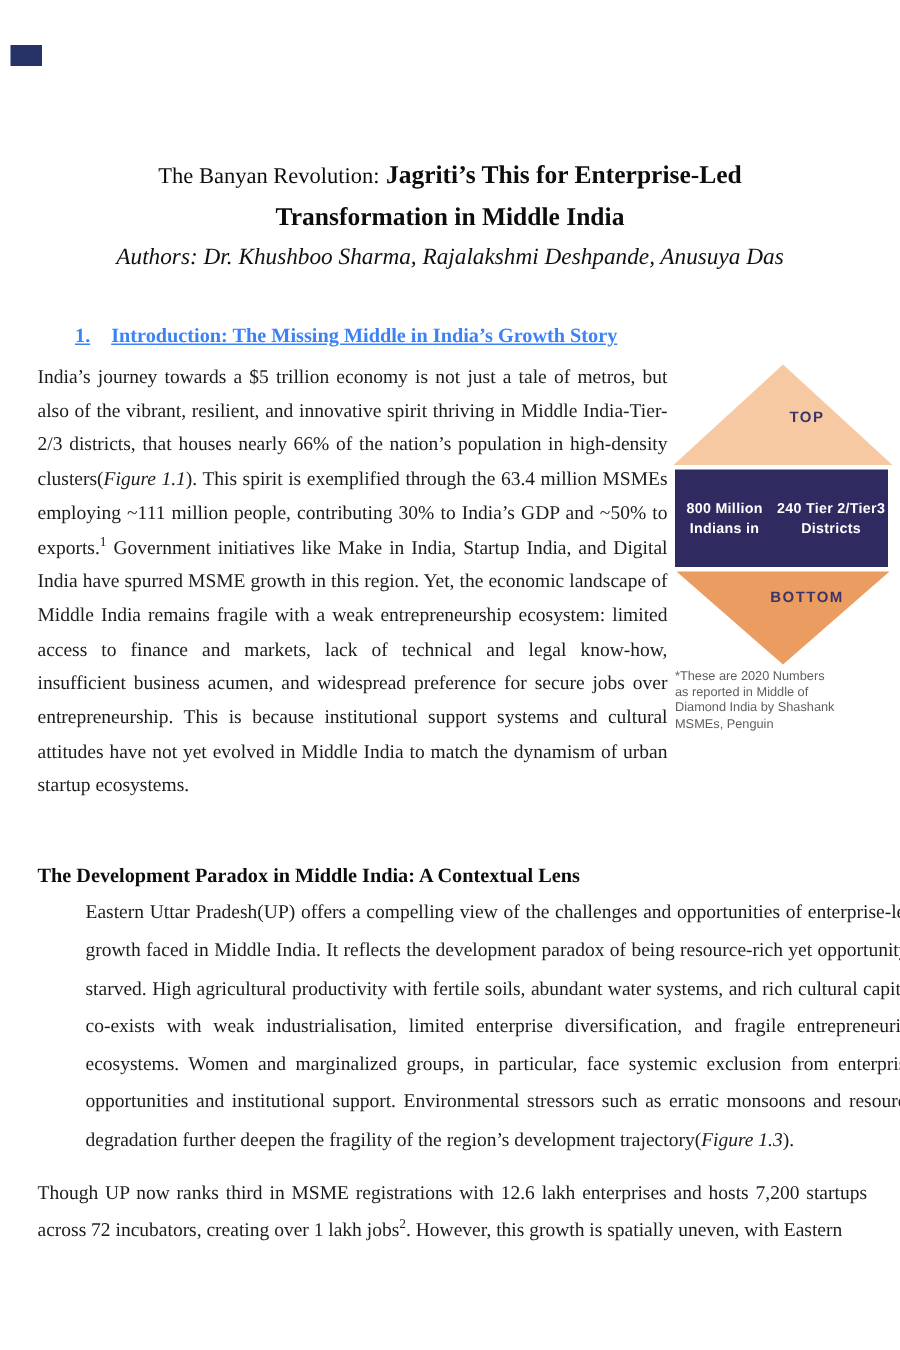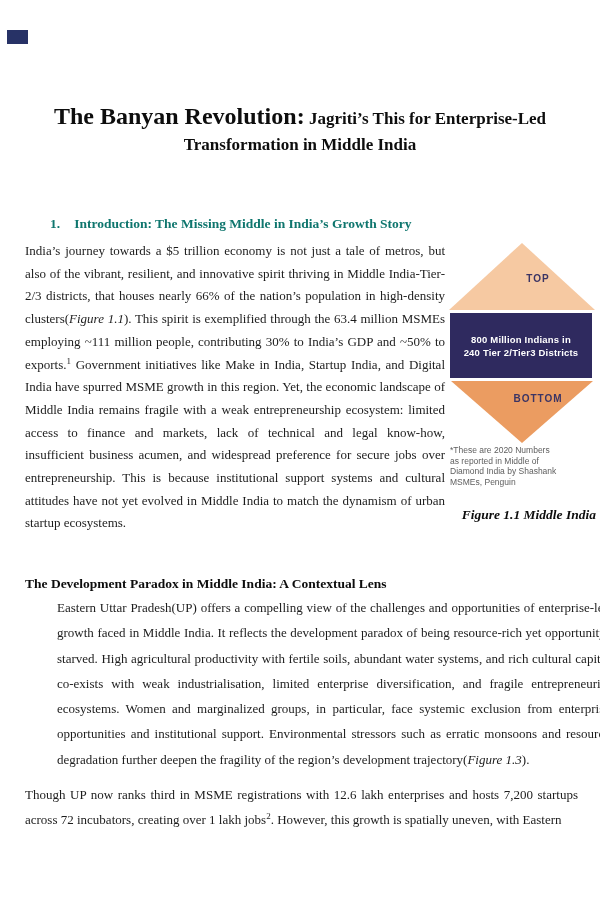--- a/index.html
+++ b/index.html
@@ -20,22 +20,22 @@
     width: 21px; height: 14px;
     background: #273266;
   }
   .title-block {
     position: absolute;
     left: 0; right: 0; top: 103px;
     text-align: center;
     line-height: 27px;
   }
   .title-main {
-    font-weight: bold;
-    font-size: 24px;
+    font-weight: normal;
+    font-size: 15px;
     color: #0d0d0d;
   }
   .title-rest {
     font-weight: bold;
     font-size: 17px;
     color: #0d0d0d;
   }
   .title-line2 {
     font-weight: bold;
     font-size: 17px;
@@ -46,21 +46,22 @@
     font-style: italic;
     font-size: 15.5px;
     line-height: 27px;
     color: #111111;
   }
   .section1-heading {
     position: absolute;
     left: 50px; top: 216px;
     font-weight: bold;
     font-size: 13.5px;
-    color: #0f766e;
+    color: #3b82f6;
+    text-decoration: underline;
   }
   .section1-heading .num { margin-right: 14px; }
   .para {
     text-align: justify;
     font-size: 13px;
   }
   .para-1 {
     position: absolute;
     left: 25px; top: 240px;
     width: 420px;
@@ -92,21 +93,21 @@
     border-right: 71px solid transparent;
     border-top: 62px solid #eb9c61;
   }
   .center-box {
     position: absolute;
     left: 2px; top: 70px;
     width: 142px; height: 65px;
     background: #2f2a5f;
     color: #ffffff;
     display: flex;
-    flex-direction: column;
+    flex-direction: row;
     align-items: center;
     justify-content: center;
     font-size: 9.5px;
     font-weight: bold;
     line-height: 13px;
     letter-spacing: 0.2px;
     text-align: center;
   }
   .fig-label {
     position: absolute;
@@ -164,20 +165,21 @@
 </head>
 <body>
 
 <div class="page">
 
   <div class="corner-mark"></div>
 
   <div class="title-block">
     <div><span class="title-main">The Banyan Revolution:</span><span class="title-rest"> Jagriti’s This for Enterprise-Led</span></div>
     <div class="title-line2">Transformation in Middle India</div>
+    <div class="authors">Authors: Dr. Khushboo Sharma, Rajalakshmi Deshpande, Anusuya Das</div>
   </div>
 
   <div class="section1-heading">
     <span class="num">1.</span><span>Introduction: The Missing Middle in India’s Growth Story</span>
   </div>
 
   <p class="para para-1"><span>India’s journey towards a $5 trillion economy is not just a tale of metros, but also of the vibrant, resilient, and innovative spirit thriving in Middle India-Tier-2/3 districts, that houses nearly 66% of the nation’s population in high-density clusters(</span><span class="figref">Figure 1.1</span><span>). This spirit is exemplified through the 63.4 million MSMEs employing ~111 million people, contributing 30% to India’s GDP and ~50% to exports.</span><sup>1</sup><span> Government initiatives like Make in India, Startup India, and Digital India have spurred MSME growth in this region. Yet, the economic landscape of Middle India remains fragile with a weak entrepreneurship ecosystem: limited access to finance and markets, lack of technical and legal know-how, insufficient business acumen, and widespread preference for secure jobs over entrepreneurship. This is because institutional support systems and cultural attitudes have not yet evolved in Middle India to match the dynamism of urban startup ecosystems.</span></p>
 
   <div class="figure-box">
     <div class="tri-top"></div>
@@ -187,21 +189,20 @@
       <span>240 Tier 2/Tier3 Districts</span>
     </div>
     <div class="tri-bottom"></div>
     <div class="fig-label fig-label-bottom">BOTTOM</div>
     <div class="fig-footnote">
       <div>*These are 2020 Numbers</div>
       <div>as reported in Middle of</div>
       <div>Diamond India by Shashank</div>
       <div>MSMEs, Penguin</div>
     </div>
-    <div class="fig-caption">Figure 1.1 Middle India</div>
   </div>
 
   <div class="section2-heading">The Development Paradox in Middle India: A Contextual Lens</div>
 
   <p class="para para-2"><span>Eastern Uttar Pradesh(UP) offers a compelling view of the challenges and opportunities of enterprise-led growth faced in Middle India. It reflects the development paradox of being resource-rich yet opportunity-starved. High agricultural productivity with fertile soils, abundant water systems, and rich cultural capital co-exists with weak industrialisation, limited enterprise diversification, and fragile entrepreneurial ecosystems. Women and marginalized groups, in particular, face systemic exclusion from enterprise opportunities and institutional support. Environmental stressors such as erratic monsoons and resource degradation further deepen the fragility of the region’s development trajectory(</span><span class="figref">Figure 1.3</span><span>).</span></p>
 
   <p class="para para-3"><span>Though UP now ranks third in MSME registrations with 12.6 lakh enterprises and hosts 7,200 startups across 72 incubators, creating over 1 lakh jobs</span><sup>2</sup><span>. However, this growth is spatially uneven, with Eastern</span></p>
 
 </div>
 

